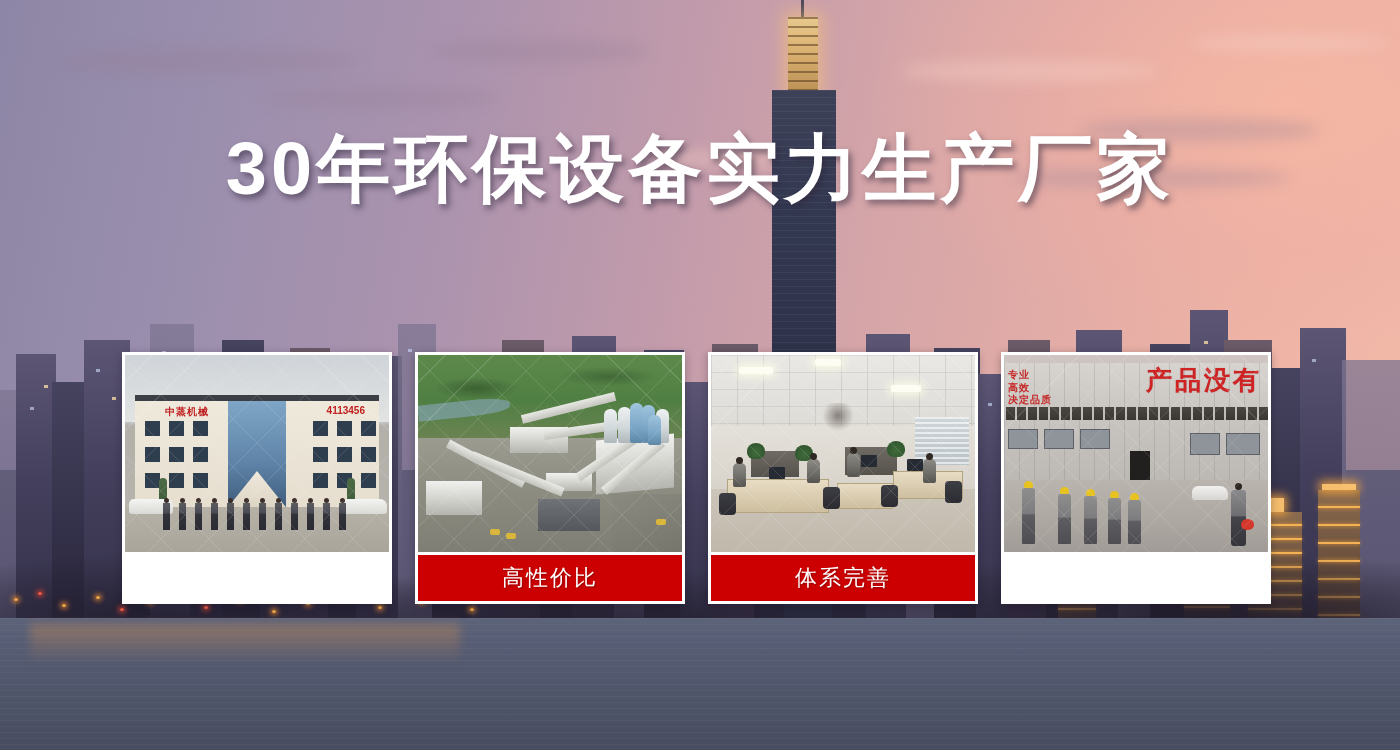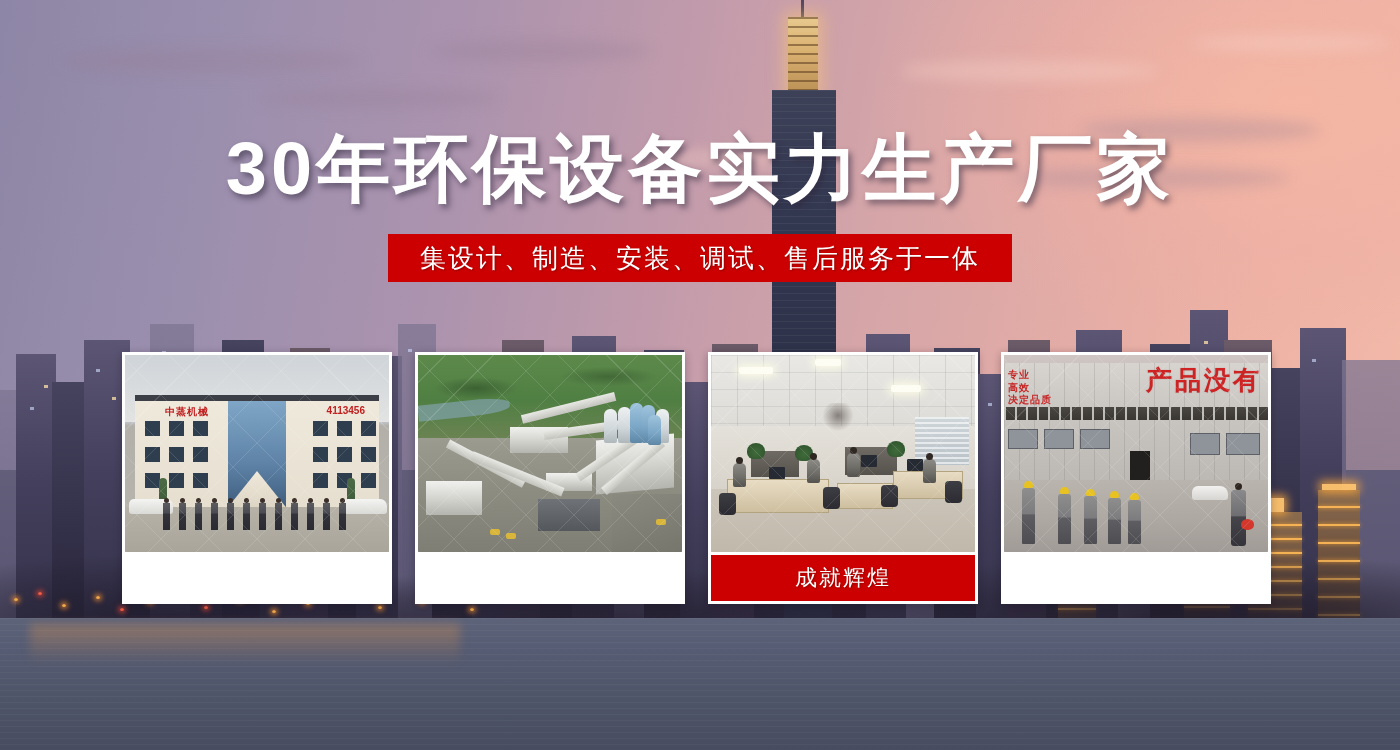--- a/index.html
+++ b/index.html
@@ -427,21 +427,20 @@
     <div class="slight" style="left:420px; top:12px;"></div>
     <div class="slight" style="left:470px; top:20px;"></div>
   </div>
 
   <div class="water">
     <div class="water-reflect"></div>
   </div>
 
   <div class="headline">30年环保设备实力生产厂家</div>
 
-  <div class="subbar">集设计、制造、安装、调试、售后服务于一体</div>
 
   <div class="cards">
 
     <div class="card">
       <div class="card-photo">
         <div class="p1">
           <div class="p1-sky"></div>
           <div class="p1-roof"></div>
           <div class="p1-bld"></div>
           <div class="p1-win" style="left:20px;  top:66px;"></div>
@@ -535,20 +534,21 @@
           <div class="p2-silo blue" style="left:224px; top:50px; height:38px;"></div>
           <div class="p2-silo" style="left:238px; top:54px;  height:34px;"></div>
           <div class="p2-silo blue" style="left:230px; top:60px; height:30px;"></div>
           <div class="p2-road"></div>
           <div class="p2-dig" style="left:72px;  top:174px;"></div>
           <div class="p2-dig" style="left:88px;  top:178px;"></div>
           <div class="p2-dig" style="right:16px; top:164px;"></div>
         </div>
         <div class="wm"></div>
       </div>
+      <div class="card-caption">高性价比</div>
     </div>
 
     <div class="card">
       <div class="card-photo">
         <div class="p3">
           <div class="p3-ceil"></div>
           <div class="p3-light" style="left:28px;  top:12px; width:34px;"></div>
           <div class="p3-light" style="left:180px; top:30px; width:30px;"></div>
           <div class="p3-light" style="left:104px; top:4px;  width:26px;"></div>
           <div class="p3-wall"></div>
@@ -578,21 +578,21 @@
           <div class="p3-person" style="left:212px; top:104px;">
               <div class="p3-phead"></div>
             </div>
           <div class="p3-chair" style="left:8px;   top:138px;"></div>
           <div class="p3-chair" style="left:112px; top:132px;"></div>
           <div class="p3-chair" style="left:170px; top:130px;"></div>
           <div class="p3-chair" style="left:234px; top:126px;"></div>
         </div>
         <div class="wm"></div>
       </div>
-      <div class="card-caption">成就辉煌</div>
+      <div class="card-caption">体系完善</div>
     </div>
 
     <div class="card">
       <div class="card-photo">
         <div class="p4">
           <div class="p4-sky"></div>
           <div class="p4-wall"></div>
           <div class="p4-bigtxt">产品没有</div>
           <div class="p4-smalltxt" style="white-space:pre-line;">专业
 高效

